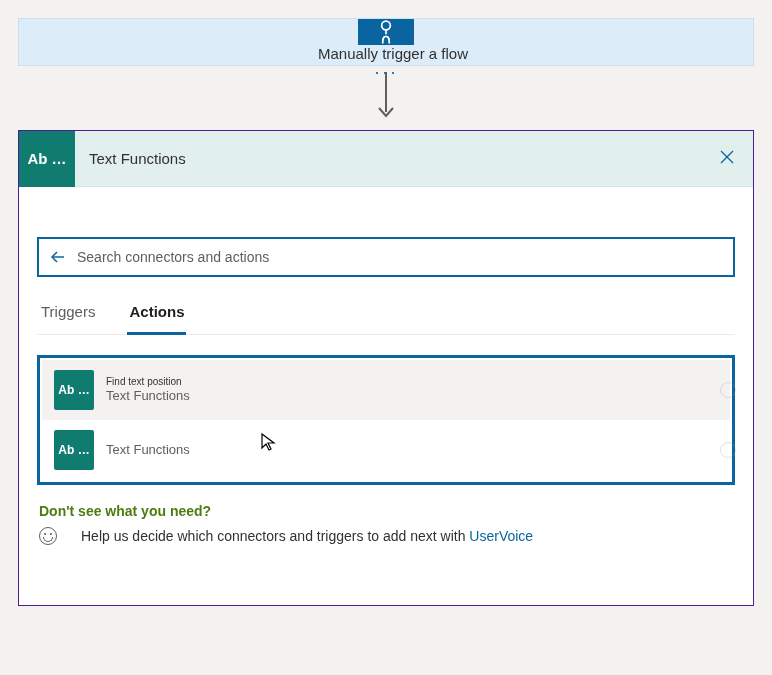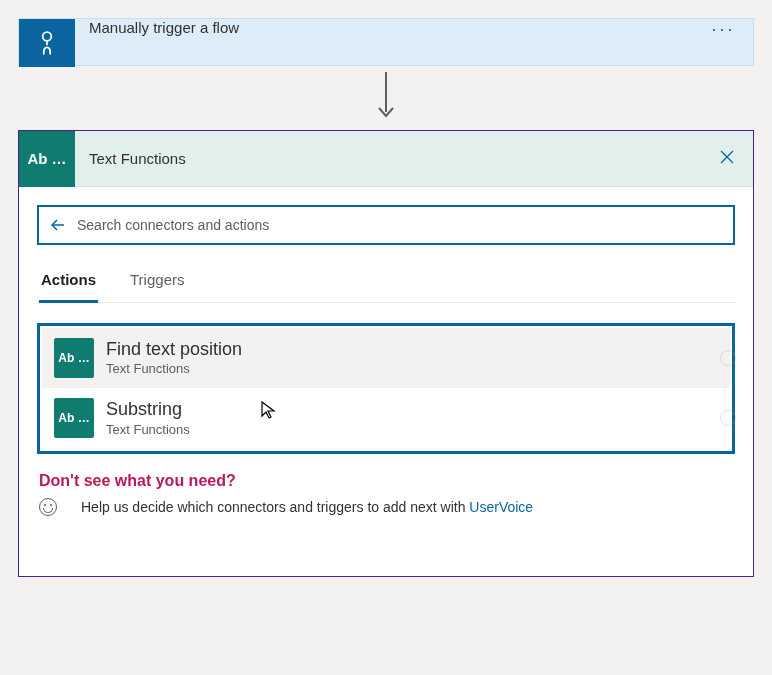--- a/index.html
+++ b/index.html
@@ -14,23 +14,25 @@
     }
 
     .canvas { padding: 18px; }
 
     .step-card {
       width: 100%;
     }
 
     .trigger-card {
       display: flex;
+      align-items: center;
       background: #dcecf9;
       border: 1px solid #c7e0f4;
       height: 48px;
+      flex-direction: column;
     }
     .trigger-icon {
       width: 56px; height: 48px;
       background: #0a64a0;
       display: flex; align-items: center; justify-content: center;
       color: #fff;
     }
     .trigger-title { flex: 1; padding-left: 14px; font-size: 15px; color: #323130;}
     .trigger-menu { padding: 0 18px; color: #0a64a0; font-size: 18px; letter-spacing: 2px; cursor: pointer;}
 
@@ -51,21 +53,21 @@
     .action-icon {
       width: 56px; height: 56px;
       background: #107c6f;
       color: #fff;
       display:flex; align-items:center; justify-content:center;
       font-weight:600; font-size:15px;
     }
     .action-title { flex:1; padding-left:14px; font-size:15px; }
     .action-close { padding: 0 18px; cursor:pointer; color:#0a64a0; }
 
-    .action-body { padding: 18px 18px 0; }
+    .action-body { padding: 18px 18px 0; margin-top: 32px; }
 
     .search-row {
       border: 2px solid #0a64a0;
       display:flex;
       align-items:center;
       height: 40px;
       padding: 0 10px;
       margin-bottom: 14px;
     }
     .search-back { color:#0a64a0; cursor:pointer; display:flex; align-items:center;}
@@ -110,38 +112,38 @@
     }
     .result.sel { background:#f3f2f1; }
     .result-icon {
       width: 40px; height: 40px;
       background:#107c6f; color:#fff;
       border-radius:2px;
       display:flex; align-items:center; justify-content:center;
       font-weight:600; font-size:12px;
     }
     .result-text { flex:1; line-height:1.3; }
-    .result-title { font-size:18px; color:#323130; }
+    .result-title { font-size:10px; color:#323130; }
     .result-sub { font-size:13px; color:#605e5c; }
     .result-info {
       width:16px; height:16px; border:1px solid #a19f9d; border-radius:50%;
       position:absolute; right:-6px; top:50%; transform:translateY(-50%);
       opacity:0.3;
     }
 
     .cursor {
       position:absolute;
       left: 220px; top: 74px;
       pointer-events:none;
     }
 
     .footer {
       padding: 18px 2px 60px;
     }
-    .footer-heading { font-weight:600; font-size:16px; margin-bottom:8px; color:#be185d;}
+    .footer-heading { font-weight:600; font-size:14px; margin-bottom:8px; color:#4d7c0f;}
     .footer-line { display:flex; align-items:center; gap:24px; font-size:14px; color:#323130;}
     .smiley {
       width:18px; height:18px; border:1.5px solid #605e5c; border-radius:50%;
       position:relative; flex-shrink:0;
     }
     .smiley::before, .smiley::after {
       content:""; position:absolute; background:#605e5c;
     }
     .smiley::before { width:2px; height:2px; top:5px; left:4px; box-shadow: 6px 0 0 #605e5c; border-radius:50%;}
     .smiley::after { width:8px; height:4px; border:1.5px solid #605e5c; border-top:none; border-radius:0 0 8px 8px; background:transparent; left:3px; top:9px;}
@@ -191,38 +193,37 @@
         <div class="search-back">
           <svg width="18" height="18" viewBox="0 0 18 18">
             <line x1="3" y1="9" x2="15" y2="9" stroke="#0a64a0" stroke-width="1.5"></line>
             <polyline points="8,4 3,9 8,14" fill="none" stroke="#0a64a0" stroke-width="1.5"></polyline>
           </svg>
         </div>
         <input class="search-input" type="text" placeholder="Search connectors and actions" style="">
       </div>
 
       <div class="tabs">
+        <div class="tab">Triggers</div>
         <div class="tab active">Actions</div>
-        <div class="tab">Triggers</div>
       </div>
 
       <div class="results-box">
         <div class="result sel">
           <div class="result-icon">Ab …</div>
           <div class="result-text">
             <div class="result-title">Find text position</div>
             <div class="result-sub">Text Functions</div>
           </div>
           <div class="result-info"></div>
         </div>
 
         <div class="result">
           <div class="result-icon">Ab …</div>
           <div class="result-text">
-            <div class="result-title">Substring</div>
             <div class="result-sub">Text Functions</div>
           </div>
           <div class="result-info"></div>
         </div>
 
         <svg class="cursor" width="18" height="20" viewBox="0 0 18 20">
           <path d="M2 2 L2 16 L6 12 L9 18 L11 17 L8 11 L14 11 Z" fill="#fff" stroke="#000" stroke-width="1.2"></path>
         </svg>
       </div>
 

